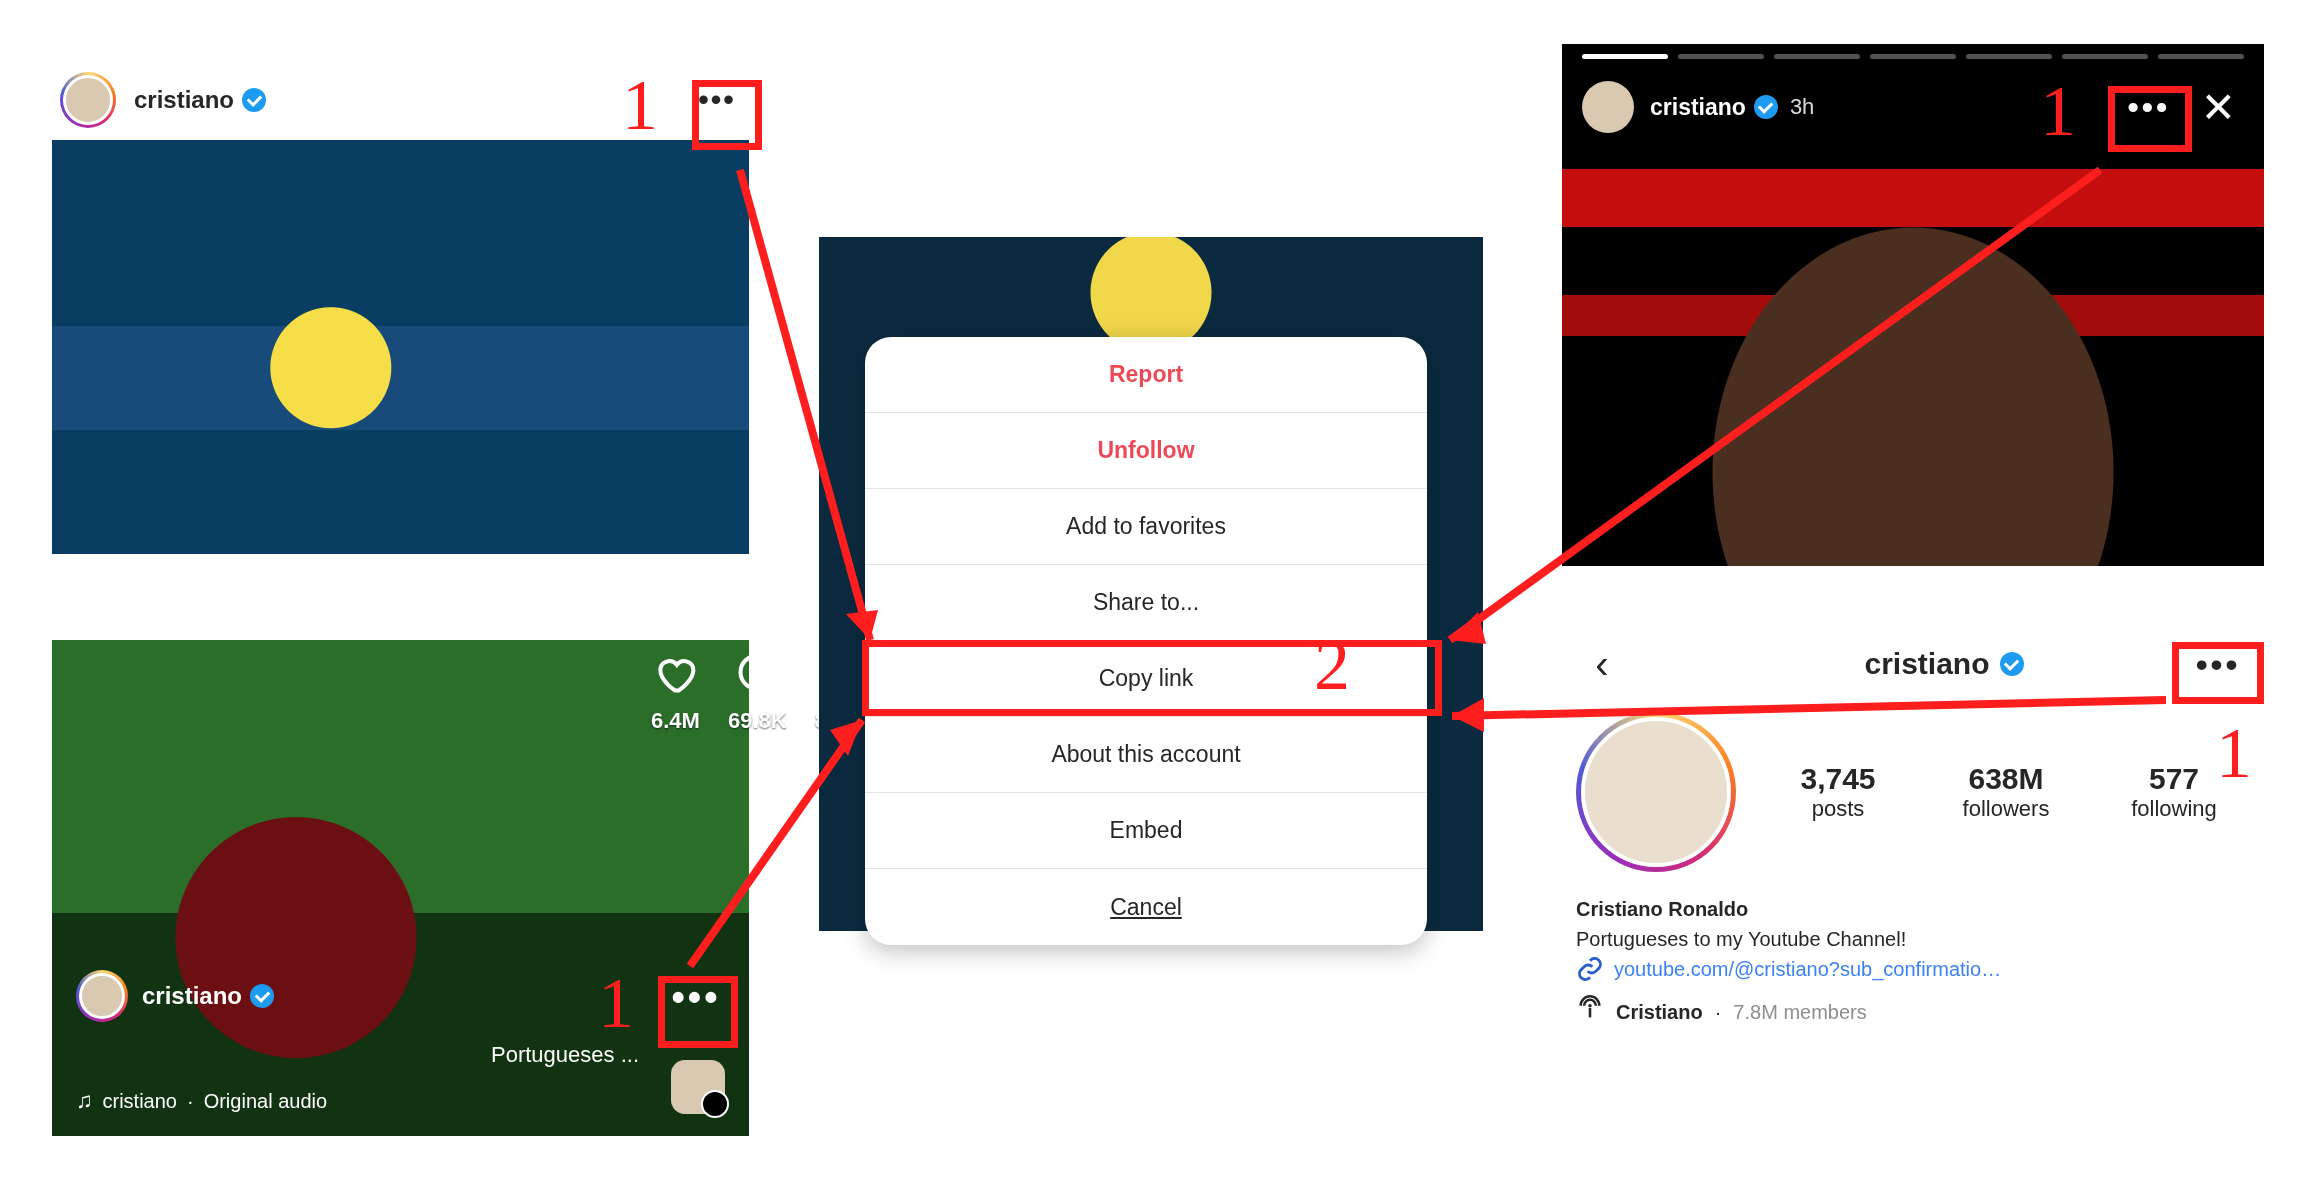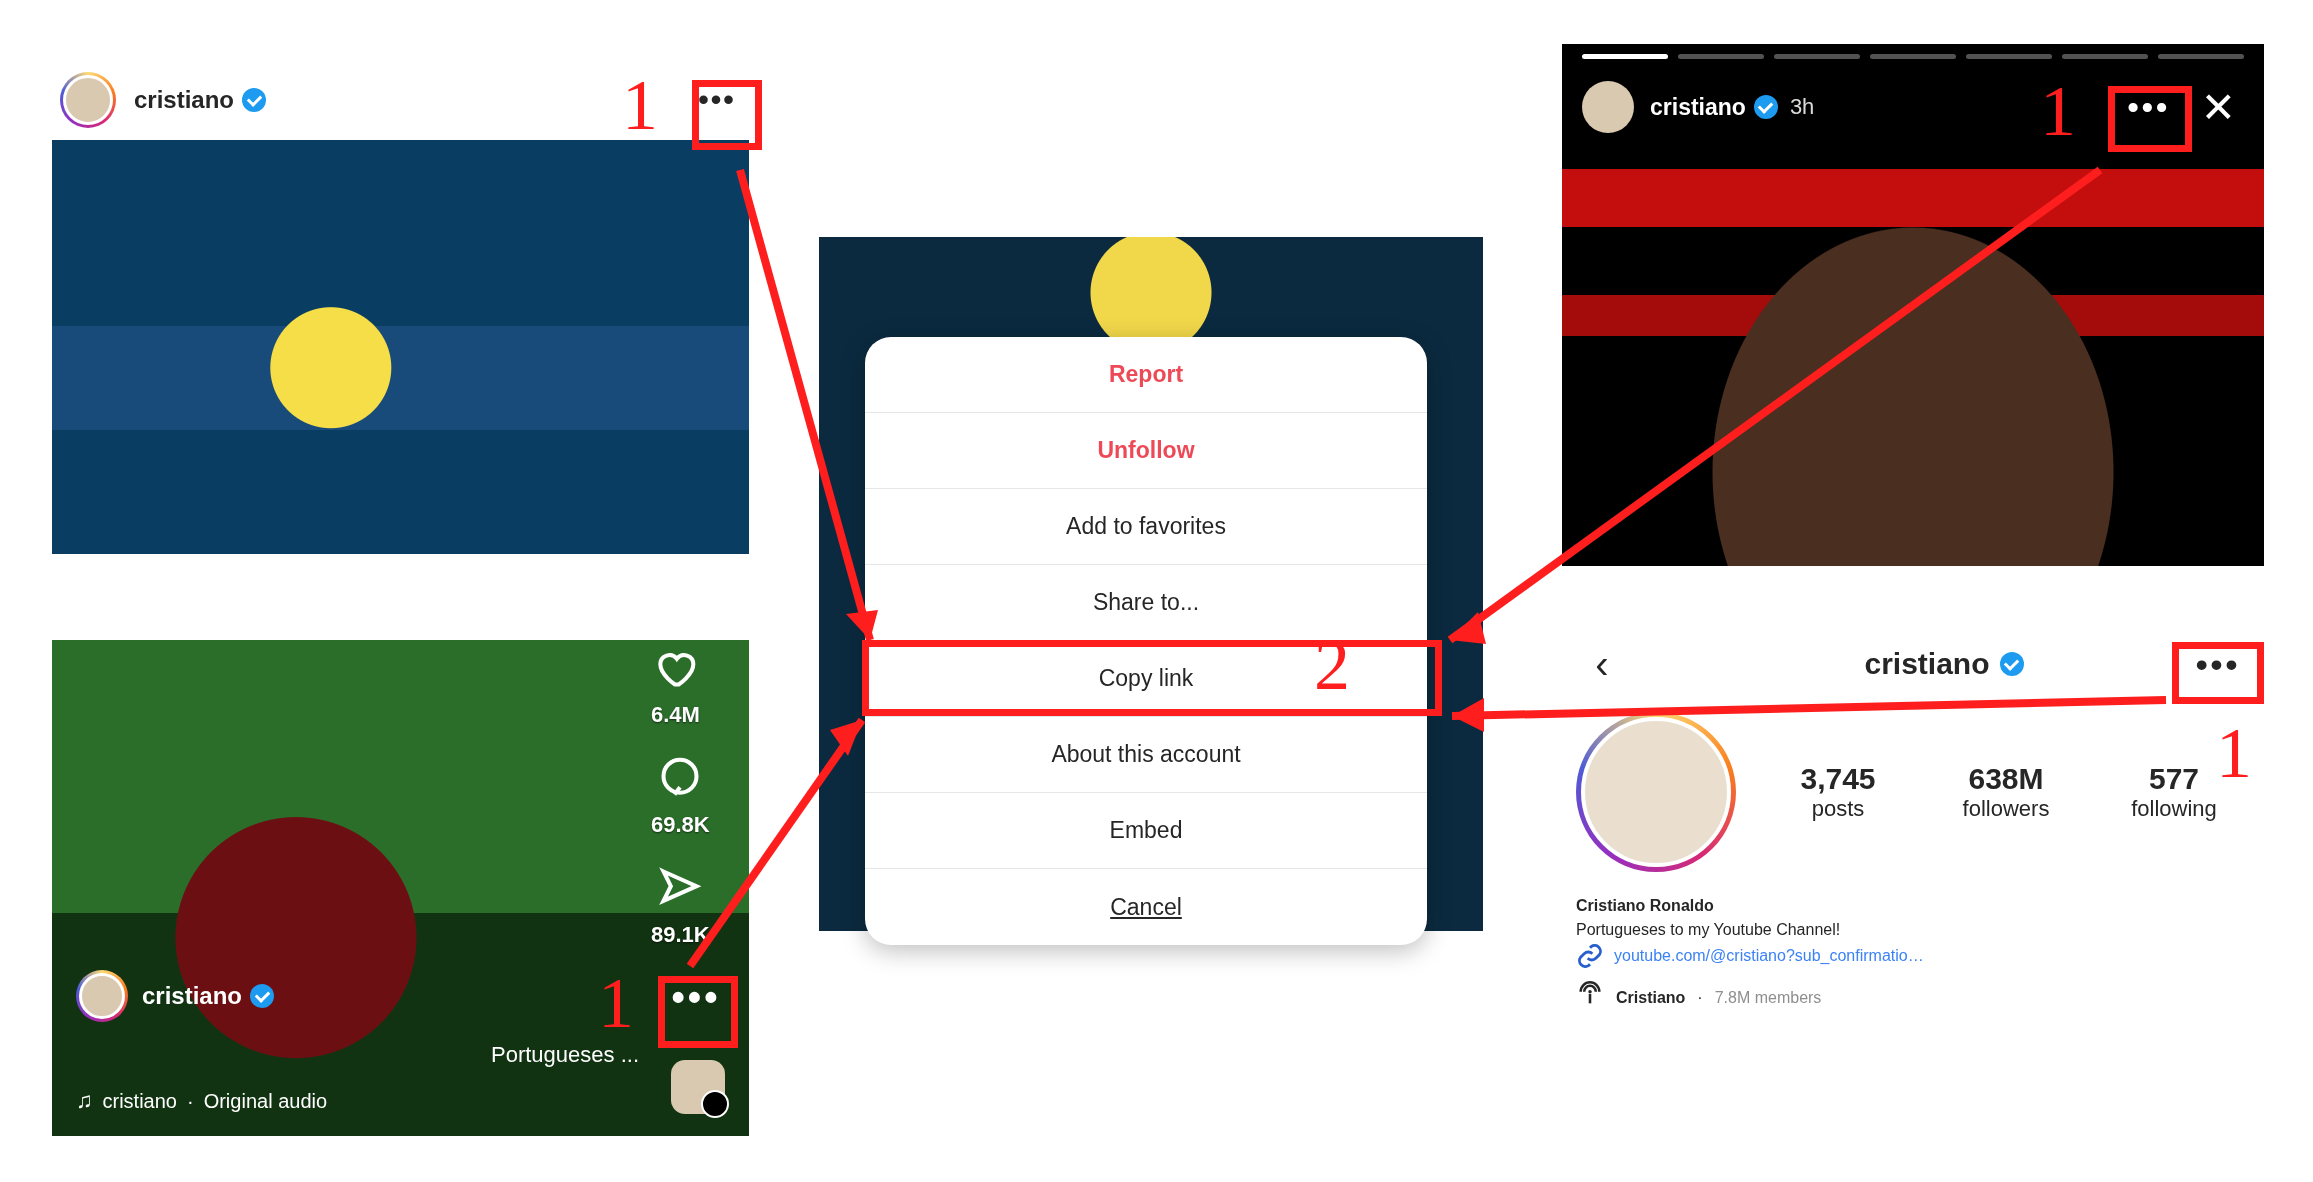--- a/index.html
+++ b/index.html
@@ -79,21 +79,21 @@
   
   #panel-reel {
     left: 52px; top: 640px; width: 697px; height: 496px;
     background:
       radial-gradient(circle at 35% 60%, #6b0f12 0, #6b0f12 120px, transparent 121px),
       linear-gradient(#2b6e2a 0 55%, #113311 55% 100%);
     color: #fff;
   }
   .reel-right {
     position: absolute; right: 14px; top: 0; width: 84px;
-    display: flex; flex-direction: column; align-items: flex-start; gap: 28px; padding-top: 6px;
+    display: flex; flex-direction: row; align-items: center; gap: 28px; padding-top: 12px;
   }
   .reel-stat { font-size: 22px; font-weight: 600; text-align: center; text-shadow: 0 1px 2px rgba(0,0,0,.6);}
   .reel-stat .num { display:block; margin-top:6px; }
   .reel-icon svg { width: 44px; height: 44px; fill:none; stroke:#fff; stroke-width:2.2; }
   .reel-avatar-track {
     width: 54px; height: 54px; border-radius: 14px; background:#d9c9b0; position: relative;
   }
   .reel-avatar-track::after {
     content:""; position:absolute; right:-4px; bottom:-4px; width:24px; height:24px;
     border-radius:50%; background:#000; border:2px solid #fff;
@@ -175,21 +175,21 @@
   .prof-dots {
     font-size:34px; font-weight:900; letter-spacing:3px; cursor:pointer; width:72px; text-align:center;
   }
   .prof-stats {
     display:flex; align-items:center; padding:18px 6px 0 6px;
   }
   .prof-stats .story-ring-lg { margin: 0 18px 0 2px; flex:none;}
   .stat-col { flex:1; text-align:center; }
   .stat-num { font-size:30px; font-weight:800; }
   .stat-label { font-size:22px; color:#262626; }
-  .prof-bio { padding: 22px 8px 0 8px; font-size:16px; line-height:1.5; }
+  .prof-bio { padding: 22px 8px 0 8px; font-size:20px; line-height:1.5; }
   .prof-bio .name { font-weight:700; }
   .link-row { color:#3b82f6; display:flex; align-items:center; gap:10px;}
   .link-ico { width:28px; height:28px; display:inline-block; }
   .link-ico svg { width:100%; height:100%; stroke:#295fcc; fill:none; stroke-width:2.4;}
   .channel-row { display:flex; align-items:center; gap:12px; color:#262626; margin-top:10px;}
   .channel-row .ch-ico svg { width:28px; height:28px; stroke:#262626; fill:none; stroke-width:2.2;}
   .channel-row .members { color:#8e8e8e; }
 
 </style>
 </head>

